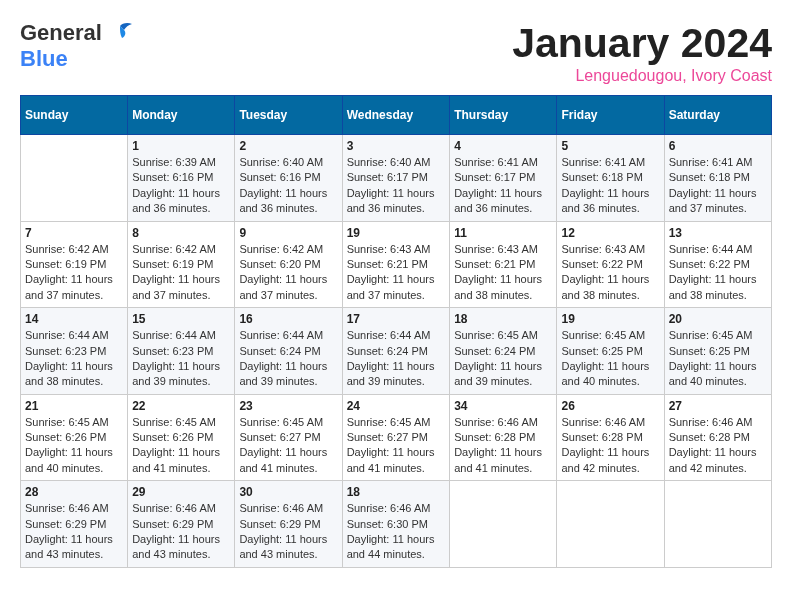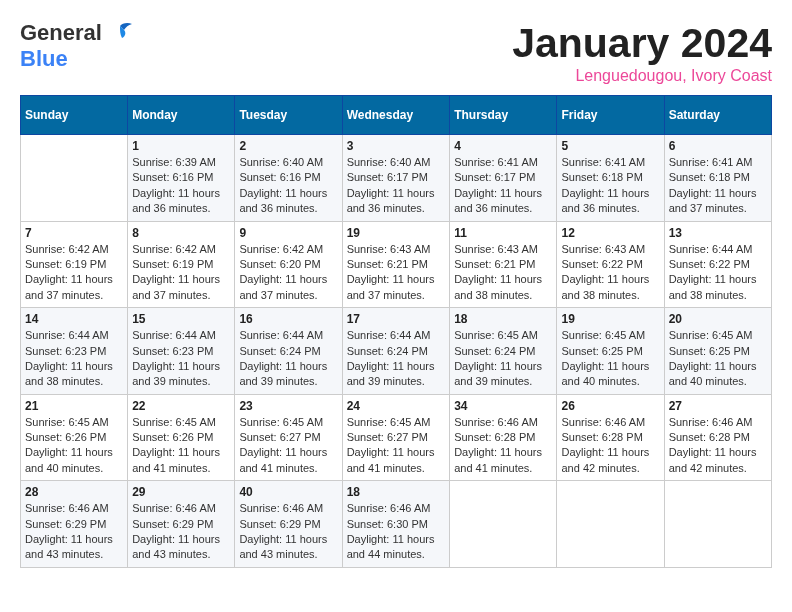--- a/index.html
+++ b/index.html
@@ -324,21 +324,21 @@
 and 43 minutes.</div>
         </td>
         <td>
           <span class="day-num">29</span>
           <div class="day-info" style="white-space: pre-line;">Sunrise: 6:46 AM
 Sunset: 6:29 PM
 Daylight: 11 hours
 and 43 minutes.</div>
         </td>
         <td>
-          <span class="day-num">40</span>
+          <span class="day-num">30</span>
           <div class="day-info" style="white-space: pre-line;">Sunrise: 6:46 AM
 Sunset: 6:29 PM
 Daylight: 11 hours
 and 43 minutes.</div>
         </td>
         <td>
           <span class="day-num">18</span>
           <div class="day-info" style="white-space: pre-line;">Sunrise: 6:46 AM
 Sunset: 6:30 PM
 Daylight: 11 hours

